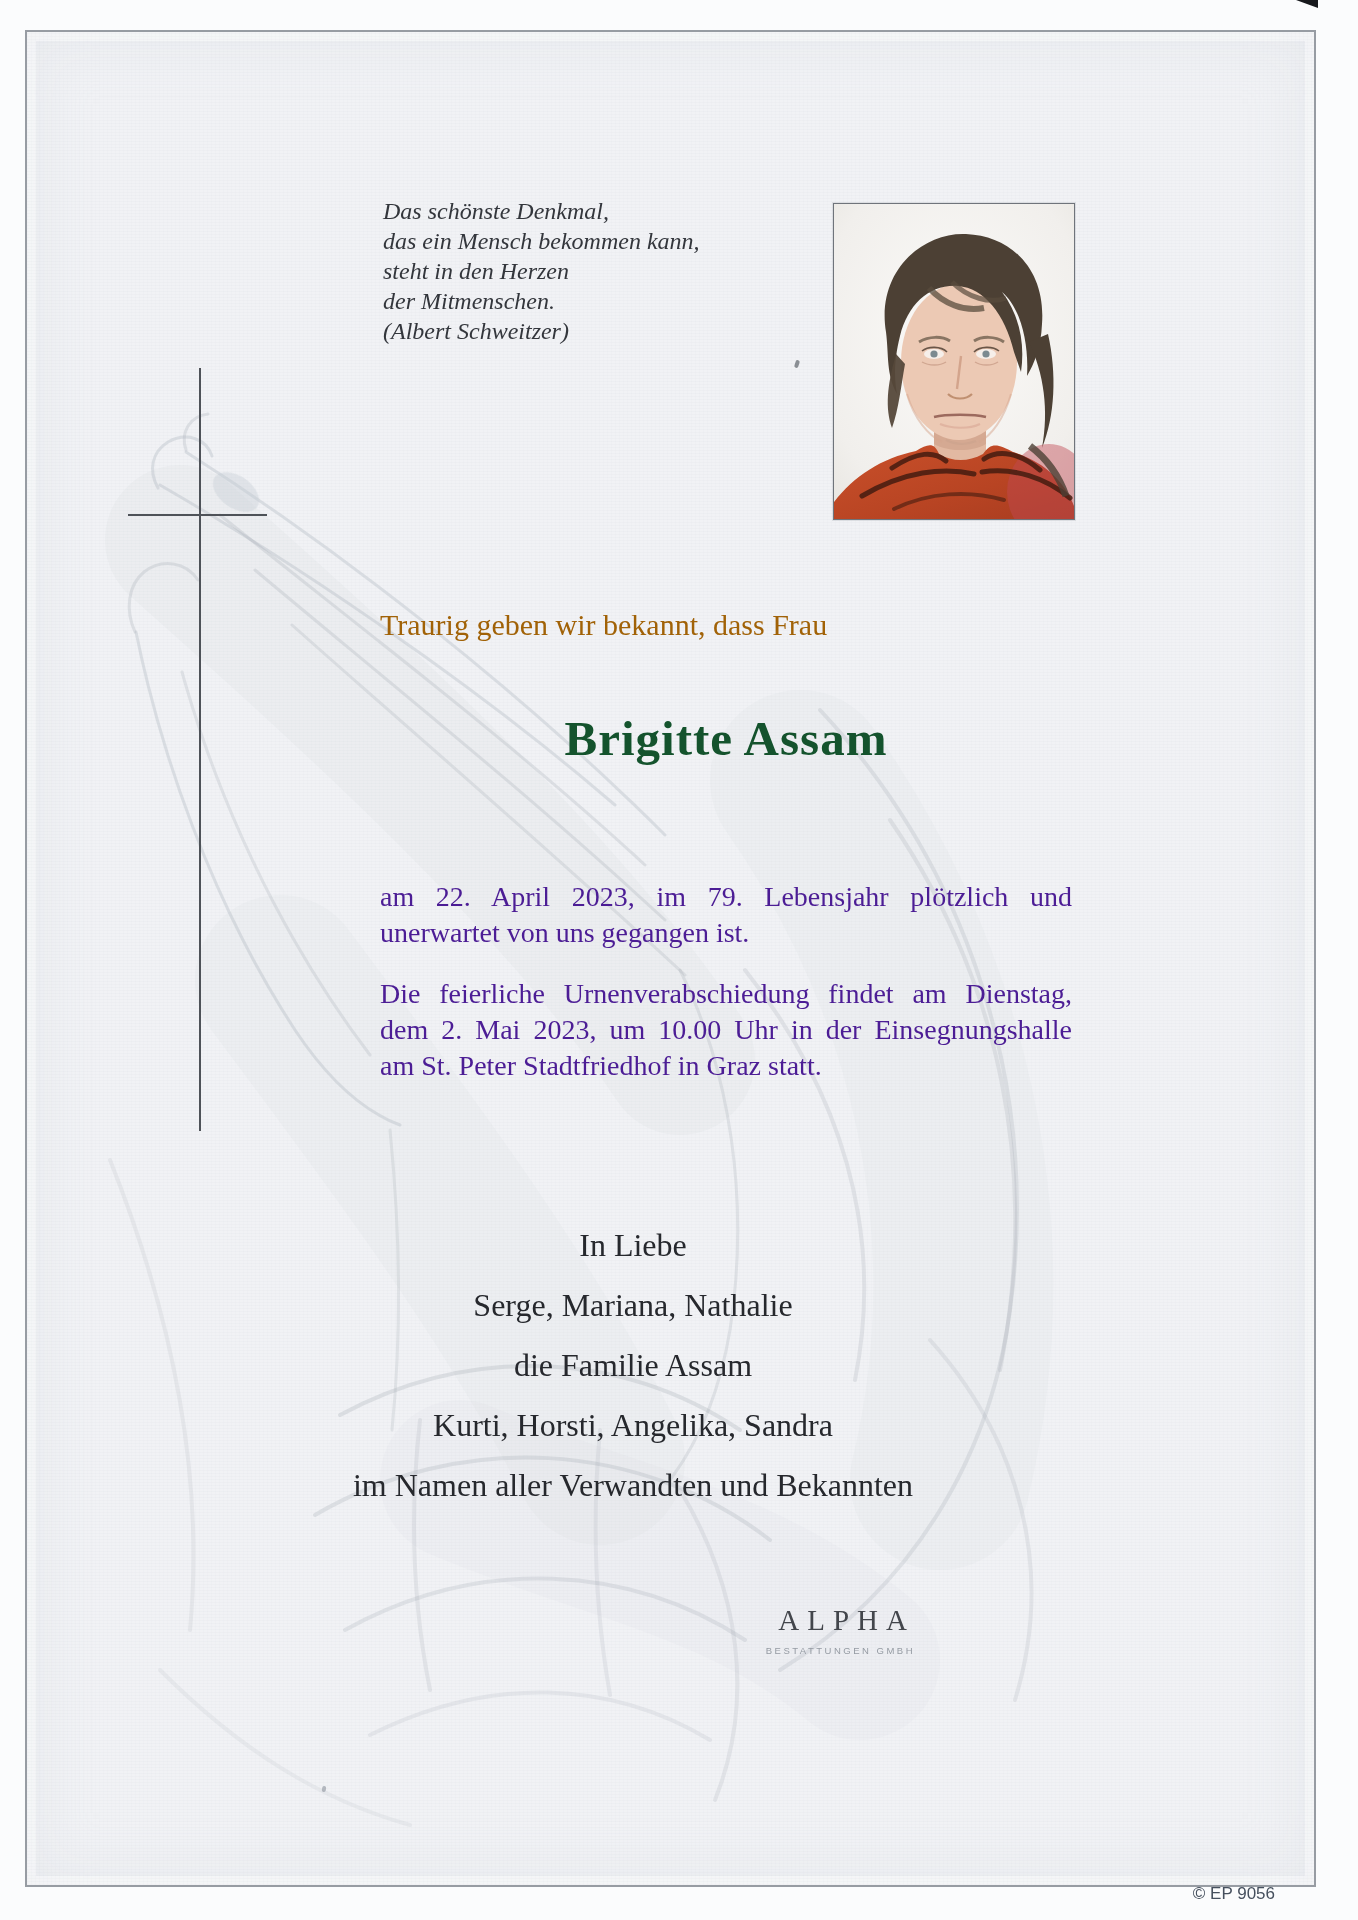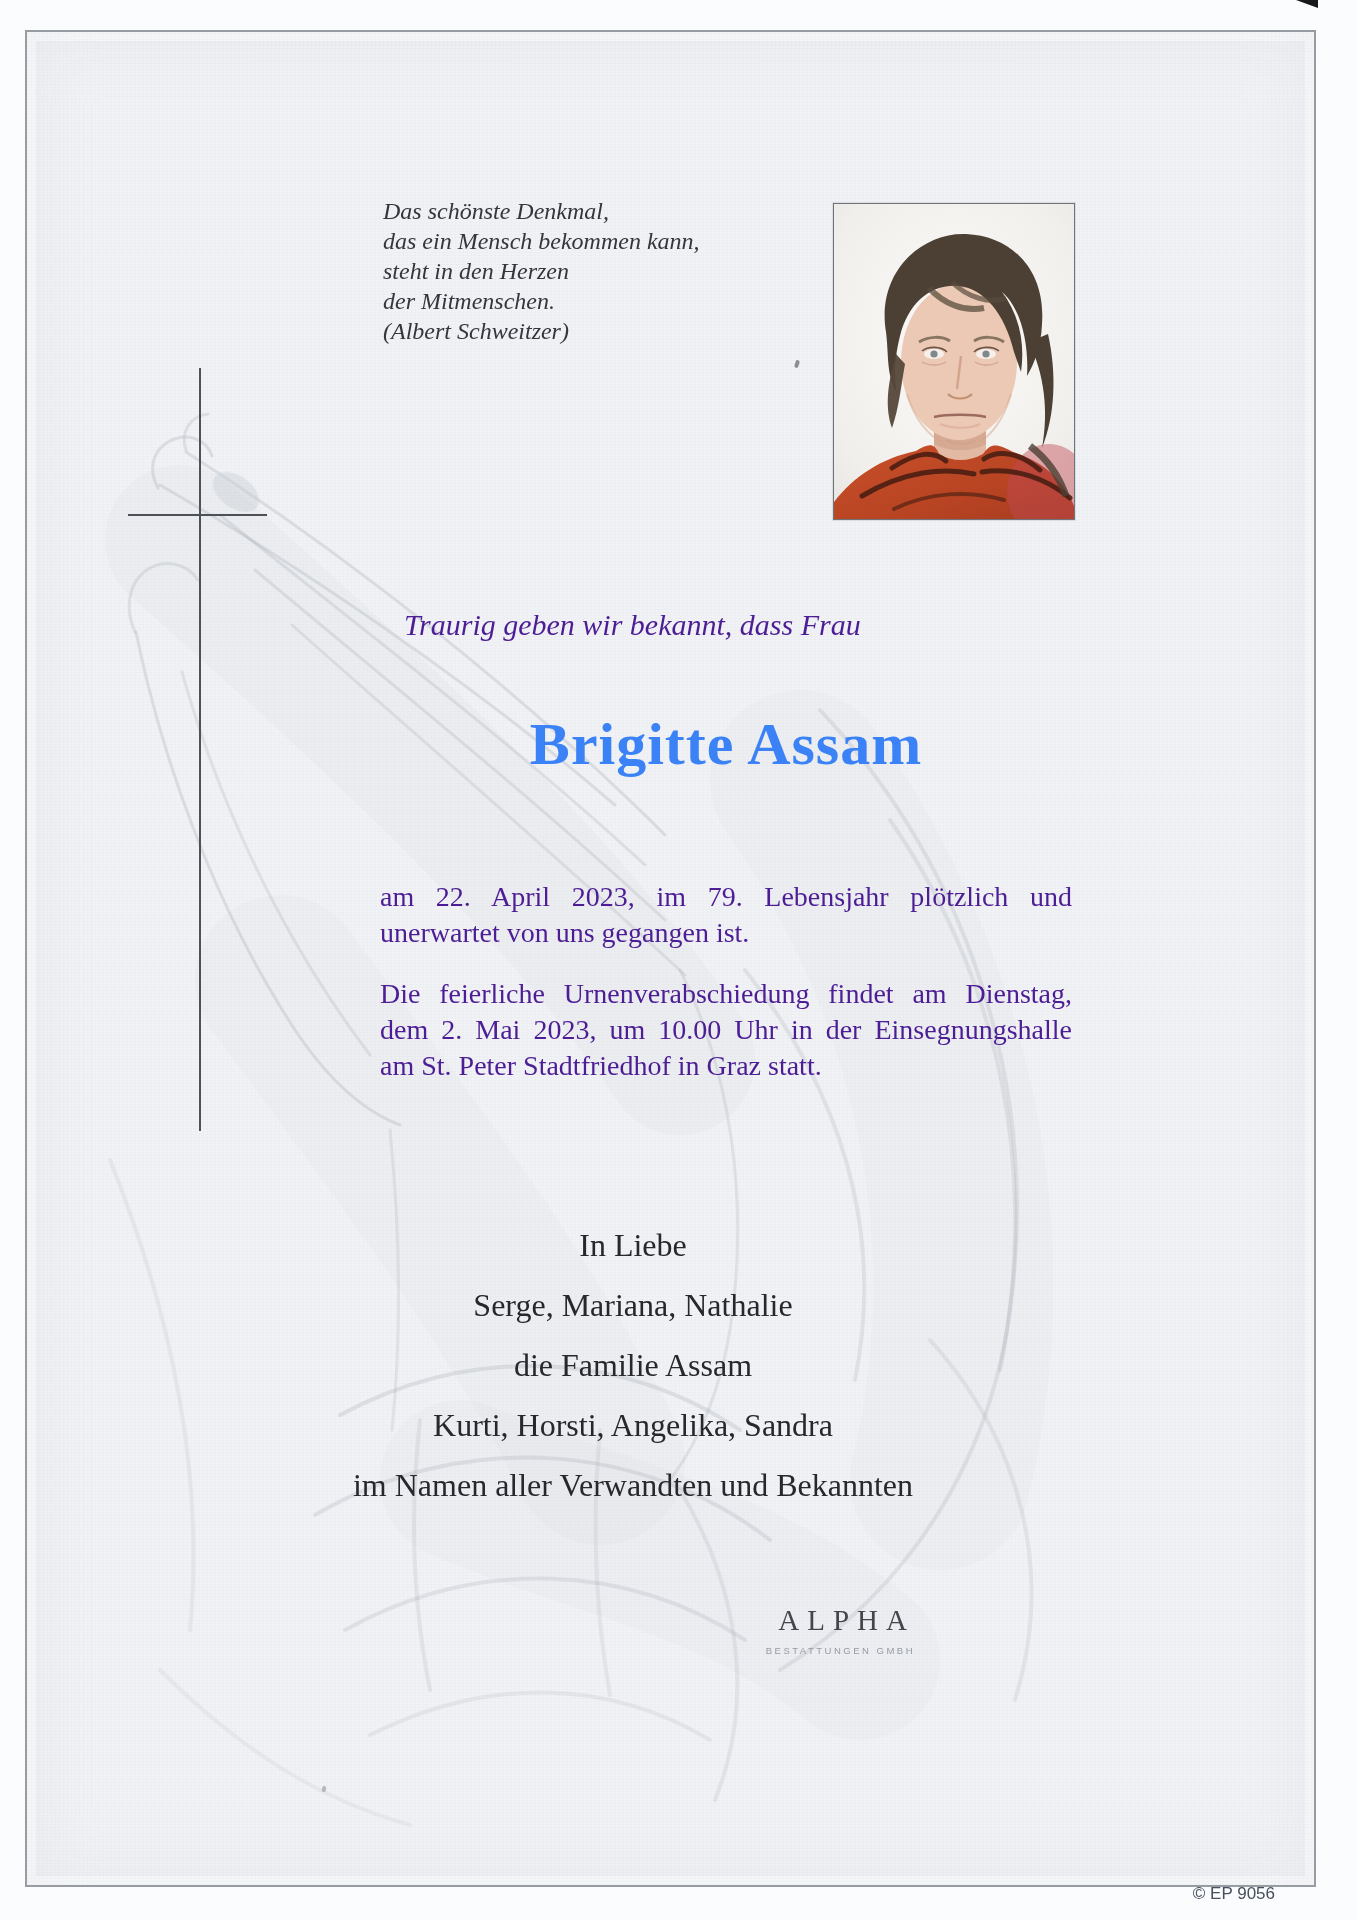--- a/index.html
+++ b/index.html
@@ -26,23 +26,23 @@
 
   
   .quote{position:absolute;left:383px;top:196px;font-style:italic;font-size:24px;
     line-height:30px;color:#33363c;}
 
   
   .photo{position:absolute;left:833px;top:203px;width:240px;height:315px;
     border:1px solid #6f747b;background:#f6f5f2;box-shadow:0 0 0 1px rgba(160,165,172,.25);}
   .photo svg{display:block;width:100%;height:100%;}
 
-  .intro{position:absolute;left:404px;top:608px;width:700px;font-size:30px;color:#4c1d95;font-style:italic;}
+  .intro{position:absolute;left:380px;top:608px;width:700px;font-size:30px;color:#a16207;}
   .name{position:absolute;left:380px;top:710px;width:692px;text-align:center;
-    font-size:60px;font-weight:bold;color:#3b82f6;letter-spacing:1px;}
+    font-size:49px;font-weight:bold;color:#14532d;letter-spacing:1px;}
 
   .para{position:absolute;left:380px;width:692px;font-size:28px;line-height:36px;color:#4c1d95;}
   .p1{top:879px;} .p2{top:976px;}
   .jline{text-align:justify;text-align-last:justify;}
 
   .mourners{position:absolute;left:287px;top:1228px;width:692px;text-align:center;
     font-size:32px;color:#26282d;}
   .mourners p{margin:0 0 25px 0;line-height:35px;}
 
   .logo{position:absolute;left:565px;top:1604px;width:350px;text-align:right;}

